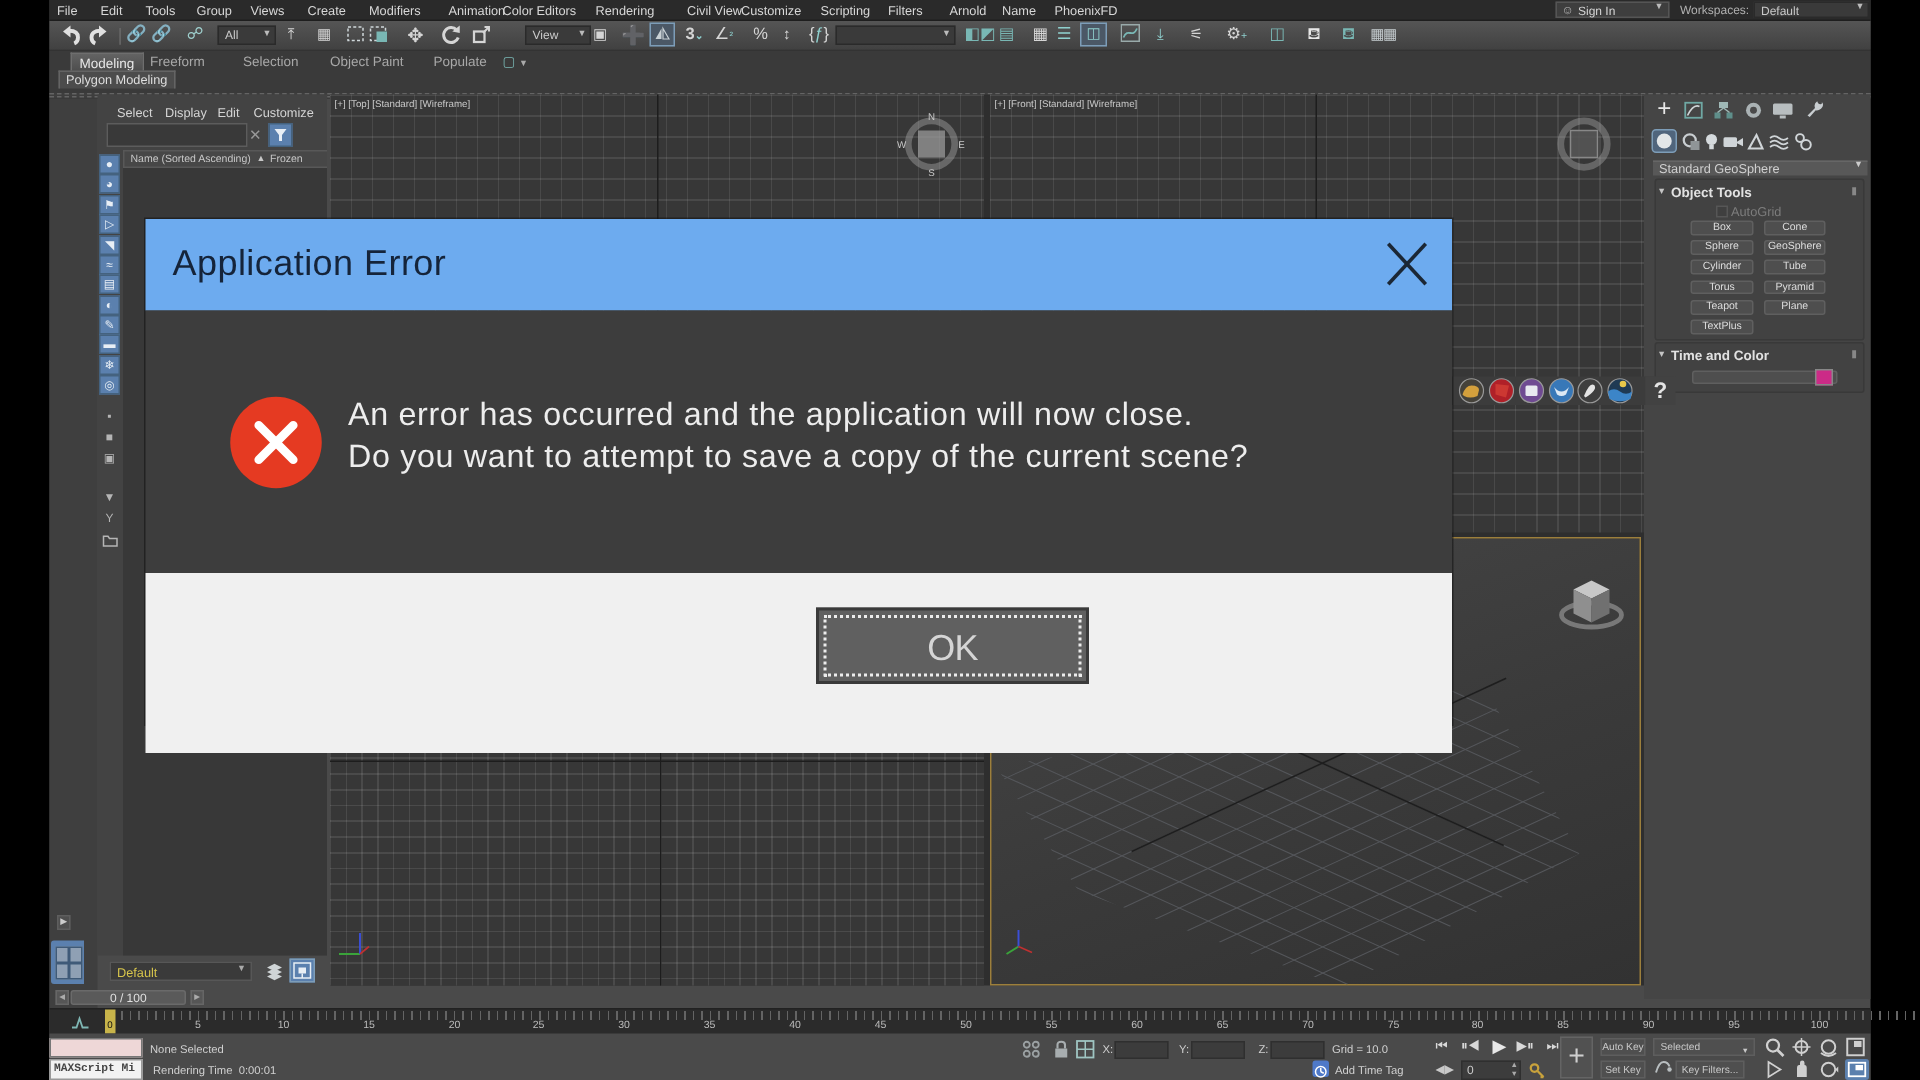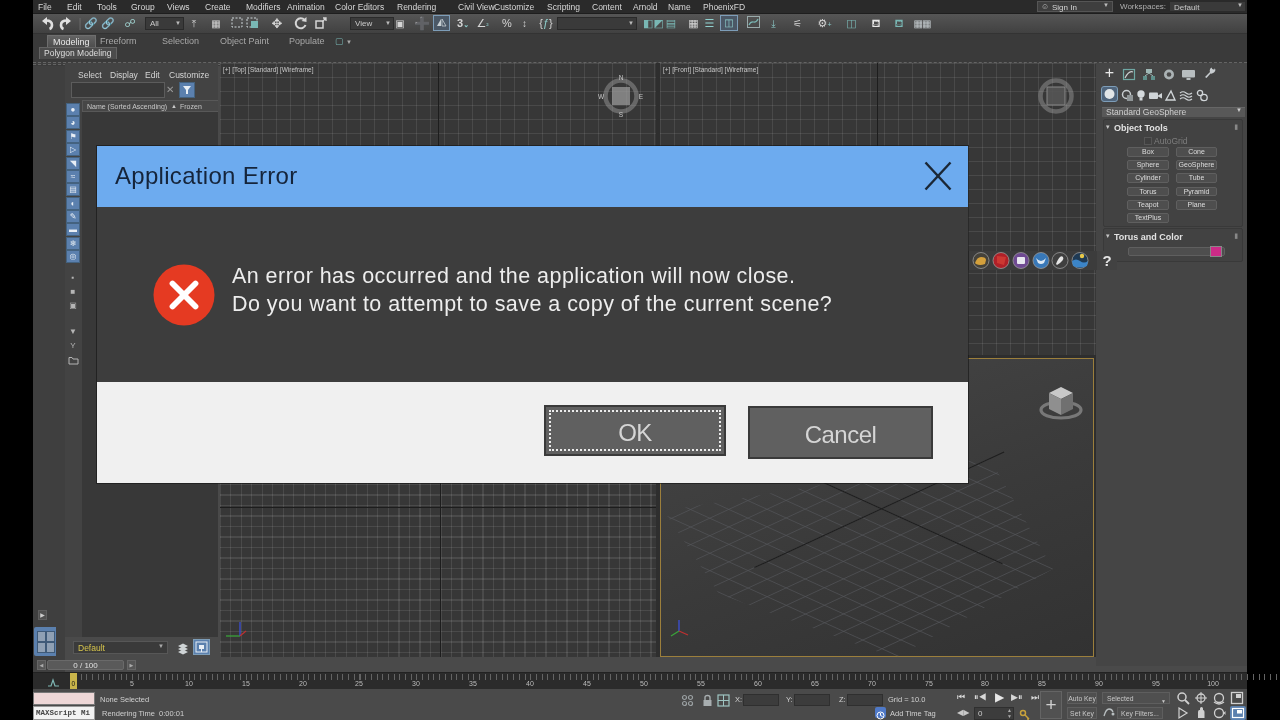--- a/index.html
+++ b/index.html
@@ -44,42 +44,42 @@
 #sbar{position:absolute;left:0px;top:689px;width:1214px;height:31px;background:#4a4a4a;}
 .f{position:absolute;background:#3c3c3c;border:1px solid #2f2f2f;}
 .rlab{position:absolute;top:7px;transform:translateX(-50%);font-size:7px;color:#bcbcbc;}
 .sbtn{position:absolute;background:#4f4f4f;border:1px solid #5e5e5e;color:#c8c8c8;font-size:6.8px;text-align:center;box-sizing:border-box;white-space:nowrap;overflow:hidden;}
 .stext{position:absolute;color:#d0d0d0;font-size:7.5px;white-space:nowrap;}
 
 #dlg{position:absolute;left:97px;top:146px;width:871px;height:337px;z-index:50;box-shadow:0 0 0 1px rgba(20,20,20,.6);}
 #dlgtitle{position:absolute;left:0;top:0;width:871px;height:61px;background:#6dabef;}
 #dlgtitle .t{position:absolute;left:18px;top:16px;font-size:24px;color:#15243a;letter-spacing:0.3px;}
 #dlgbody{position:absolute;left:0;top:61px;width:871px;height:175px;background:#3d3d3d;}
-#dlgfoot{position:absolute;left:0;top:236px;width:871px;height:101px;background:#f0f0f0;}
+#dlgfoot{position:absolute;left:0;top:236px;width:871px;height:120px;background:#f0f0f0;}
 .dbtn{position:absolute;background:#606060;border:2px solid #3a3a3a;box-sizing:border-box;color:#d5d5d5;font-size:24px;letter-spacing:-0.5px;text-align:center;}
 </style>
 </head>
 <body>
 <div id="root">
 <div id="app">
 <div id="menubar">
   <span class="mi" style="left:5px">File</span>
   <span class="mi" style="left:34px">Edit</span>
   <span class="mi" style="left:64px">Tools</span>
   <span class="mi" style="left:98px">Group</span>
   <span class="mi" style="left:134px">Views</span>
   <span class="mi" style="left:172px">Create</span>
   <span class="mi" style="left:213px">Modifiers</span>
-  <span class="mi" style="left:254px">Animation</span>
+  <span class="mi" style="left:266px">Animation</span>
   <span class="mi" style="left:302px">Color Editors</span>
   <span class="mi" style="left:364px">Rendering</span>
   <span class="mi" style="left:425px">Civil View</span>
   <span class="mi" style="left:461px">Customize</span>
   <span class="mi" style="left:514px">Scripting</span>
-  <span class="mi" style="left:559px">Content</span>
+  <span class="mi" style="left:559px">Filters</span>
   <span class="mi" style="left:600px">Arnold</span>
   <span class="mi" style="left:635px">Name</span>
   <span class="mi" style="left:670px">PhoenixFD</span>
   <span class="abs" style="left:1004px;top:1px;width:76px;height:11px;background:#3e3e3e;border:1px solid #555;box-sizing:border-box;">
     <span class="abs" style="left:3px;top:0px;color:#bbb;font-size:8px;">☺</span>
     <span class="abs" style="left:14px;top:1px;color:#d5d5d5;font-size:8px;">Sign In</span>
     <span class="abs" style="right:3px;top:0px;color:#bbb;font-size:6px;">▼</span>
   </span>
   <span class="mi" style="left:1087px;color:#b0b0b0;font-size:8px;">Workspaces:</span>
   <span class="abs" style="left:1136px;top:1px;width:77px;height:11px;background:#3a3a3a;border:1px solid #2a2a2a;box-sizing:border-box;">
@@ -399,21 +399,21 @@
         <div class="rpbtn" style="left:80px;top:97px;width:41px;">GeoSphere</div>
   <div class="rpbtn" style="left:31px;top:110px;">Cylinder</div>
         <div class="rpbtn" style="left:80px;top:110px;width:41px;">Tube</div>
   <div class="rpbtn" style="left:31px;top:123.5px;">Torus</div>
         <div class="rpbtn" style="left:80px;top:123.5px;width:41px;">Pyramid</div>
   <div class="rpbtn" style="left:31px;top:137px;">Teapot</div>
         <div class="rpbtn" style="left:80px;top:137px;width:41px;">Plane</div>
   <div class="rpbtn" style="left:31px;top:150px;">TextPlus</div>
   <div class="abs" style="left:7px;top:165px;width:140px;height:34px;background:#424242;border:1px solid #393939;border-radius:2px;box-sizing:border-box;">
     <span class="abs" style="left:2px;top:3px;font-size:7px;color:#c5c5c5;">▾</span>
-    <span class="abs" style="left:10px;top:3px;font-size:9px;font-weight:bold;color:#e2e2e2;">Torus and Color</span>
+    <span class="abs" style="left:10px;top:3px;font-size:9px;font-weight:bold;color:#e2e2e2;">Time and Color</span>
     <span class="abs" style="right:4px;top:3px;font-size:7px;color:#888;">▮</span>
     <span class="abs" style="left:24px;top:18px;width:95px;height:7px;background:#4e4e4e;border:1px solid #5f5f5f;border-radius:2px;"></span>
     <span class="abs" style="left:106px;top:17px;width:10px;height:9px;background:#cc2b87;border:1px solid #888;"></span>
   </div>
   <div class="abs" style="left:1px;top:188px;width:19px;height:19px;background:#3f3f3f;color:#ececec;font-size:16px;font-weight:bold;text-align:center;line-height:19px;z-index:3;">?</div>
 </div>
 <div id="ruler">
   <span class="abs" style="left:14px;top:2px;"><svg width="13" height="12">
             <path d="M1 9 L4 9 L6 3 L8 9 L12 9" stroke="#7fb7b4" fill="none" stroke-width="1.2"></path>
           </svg></span>
@@ -543,16 +543,15 @@
   <div id="dlgbody">
     <svg style="position:absolute;left:56px;top:57px;" width="62" height="62">
       <circle cx="31" cy="31" r="30.5" fill="#e53a22"></circle>
       <line x1="19.5" y1="19.5" x2="42.5" y2="42.5" stroke="#fff" stroke-width="5.8" stroke-linecap="round"></line>
       <line x1="42.5" y1="19.5" x2="19.5" y2="42.5" stroke="#fff" stroke-width="5.8" stroke-linecap="round"></line>
     </svg>
     <div style="position:absolute;left:135px;top:56px;font-size:21.5px;line-height:27.5px;color:#ededed;white-space:nowrap;letter-spacing:0.45px;">An error has occurred and the application will now close.<br>Do you want to attempt to save a copy of the current scene?</div>
   </div>
   <div id="dlgfoot">
     <div class="dbtn" style="left:447px;top:23px;width:182px;height:51px;line-height:51px;">OK<span style="position:absolute;left:3px;top:3px;right:3px;bottom:3px;border:2px dotted #ececec;"></span></div>
-    <div class="dbtn" style="left:651px;top:24px;width:185px;height:53px;line-height:53px;">Cancel</div>
   </div>
 </div>
 </div>
 
 </body></html>

